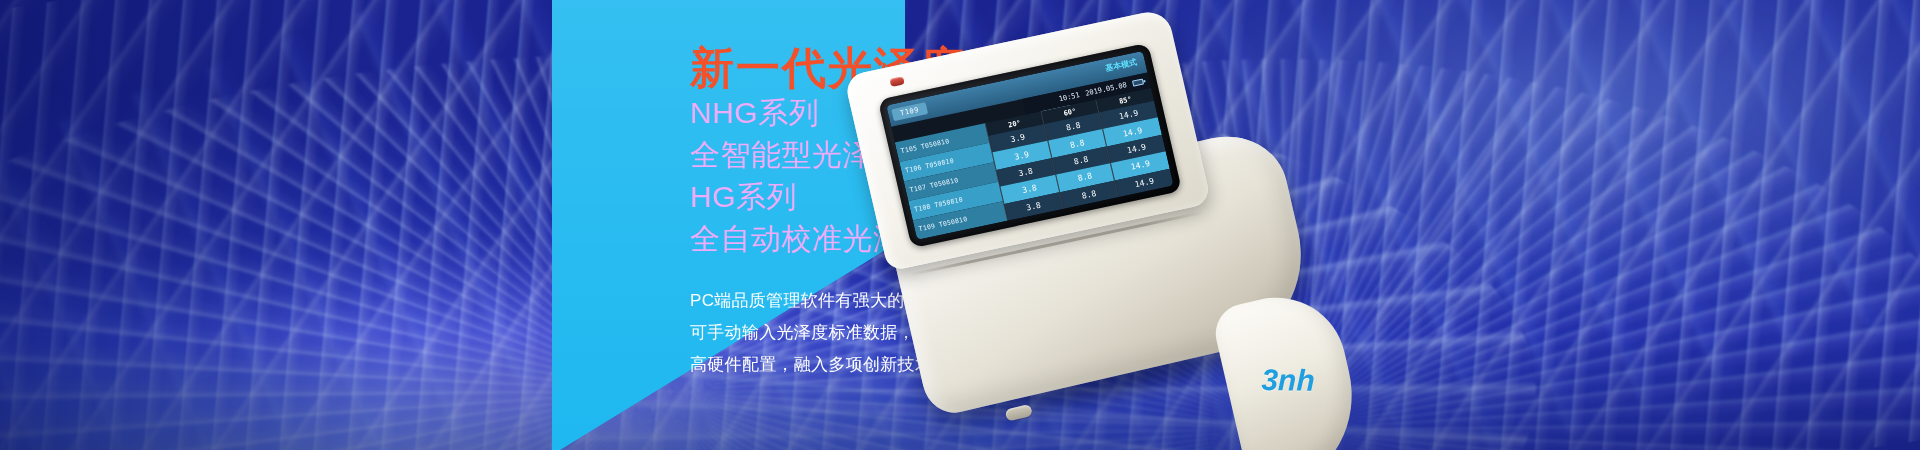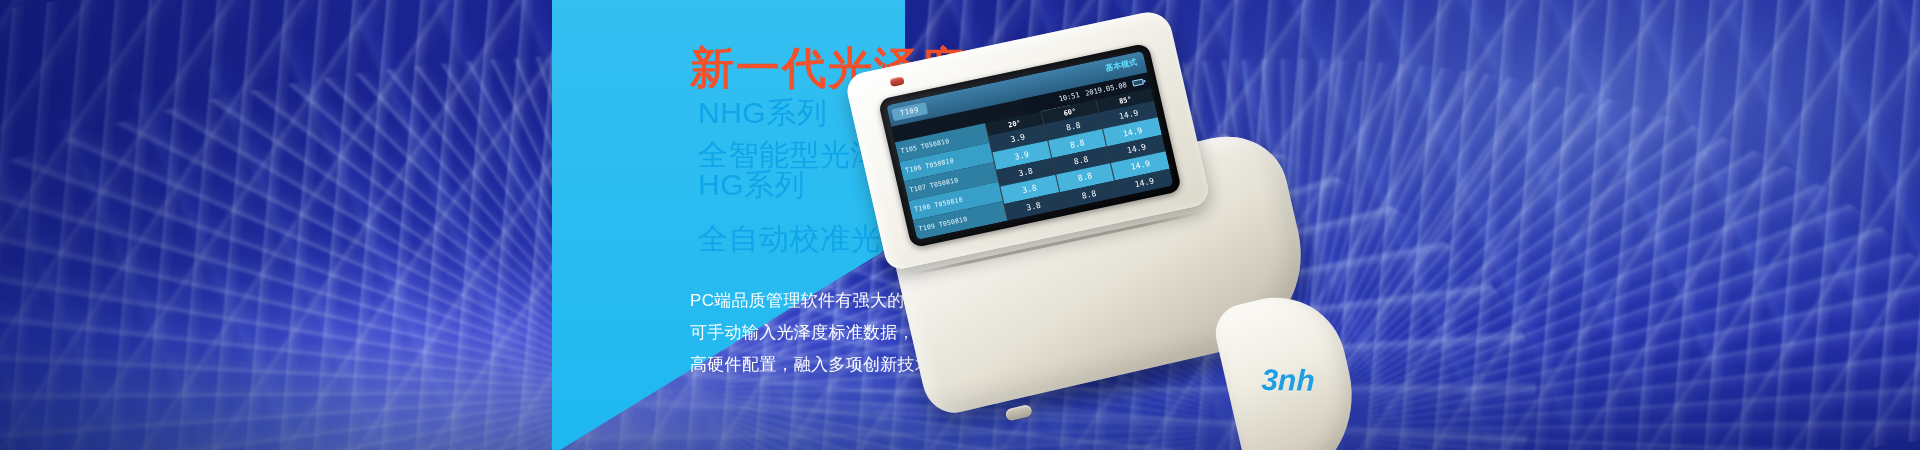--- a/index.html
+++ b/index.html
@@ -106,26 +106,26 @@
   .copy{ position:absolute; left:672px; top:0; width:620px; height:450px; }
 
   .headline{
     position:absolute; left:18px; top:46px;
     font-size:44px; font-weight:bold; letter-spacing:2px;
     color:#f4502a; line-height:1;
     white-space:nowrap;
   }
   .sub{
     position:absolute; left:18px;
-    color:#0ea5e9; font-size:30px; line-height:1; white-space:nowrap;
-    font-weight:400; letter-spacing:.5px;margin-left:8px;
+    color:#f0abfc; font-size:30px; line-height:1; white-space:nowrap;
+    font-weight:400; letter-spacing:.5px;
   }
   .sub1{ top:98px; }
   .sub2{ top:140px; }
-  .sub3{ top:170px; }
+  .sub3{ top:182px; }
   .sub4{ top:224px; }
 
   .feat{
     position:absolute; left:18px;
     color:#ffffff; font-size:17px; line-height:1; white-space:nowrap;
     letter-spacing:.3px;
   }
   .feat1{ top:292px; }
   .feat2{ top:324px; }
   .feat3{ top:356px; }

